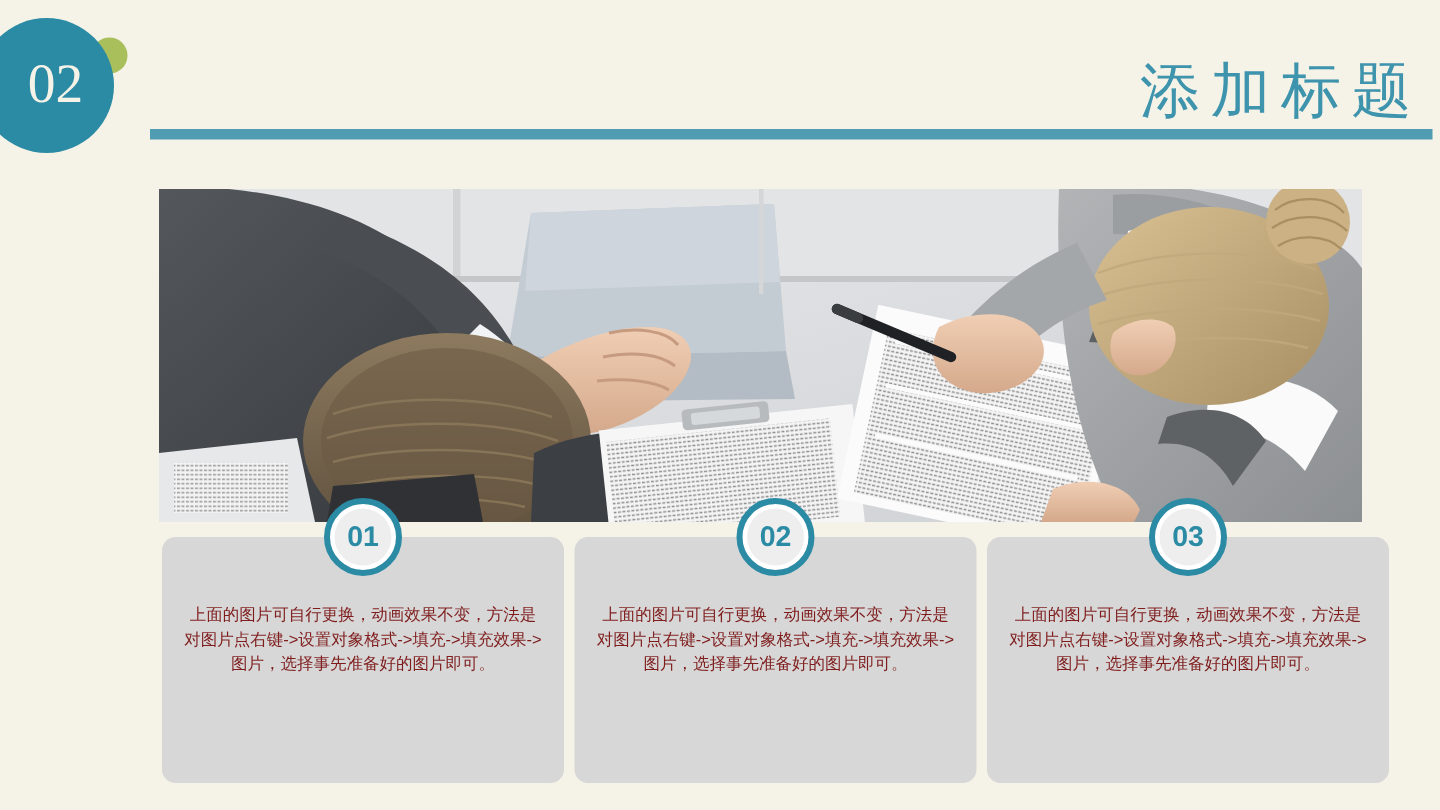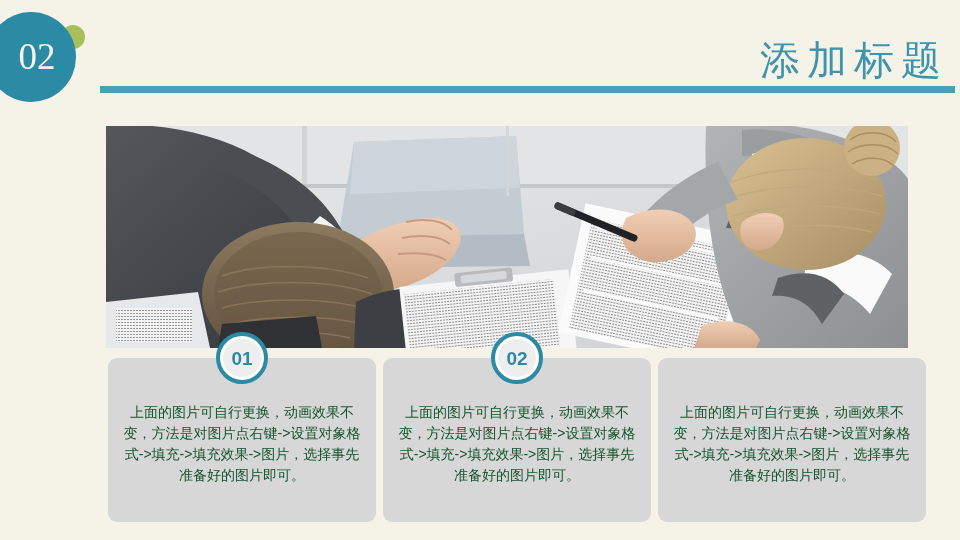--- a/index.html
+++ b/index.html
@@ -98,23 +98,23 @@
   }
   .card {
     position: relative;
     flex: 1 1 0;
     background: #d7d7d7;
     border-radius: 9px;
     box-sizing: border-box;
     padding: 44px 14px 10px 14px;
   }
   .card-text {
-    font-size: 14px;
+    font-size: 11px;
     line-height: 1.5;
-    color: #14532d;
+    color: #7f1d1d;
     text-align: center;
     white-space: pre-line;
     word-break: break-all;
   }
   .card-badge {
     position: absolute;
     left: 50%;
     top: -26px;
     transform: translateX(-50%);
     width: 52px;
@@ -282,17 +282,20 @@
     </div>
 
     <div class="card">
       <div class="card-badge">
         <span class="cn">02</span>
       </div>
       <div class="card-text">上面的图片可自行更换，动画效果不变，方法是对图片点右键-&gt;设置对象格式-&gt;填充-&gt;填充效果-&gt;图片，选择事先准备好的图片即可。</div>
     </div>
 
     <div class="card">
+      <div class="card-badge">
+        <span class="cn">03</span>
+      </div>
       <div class="card-text">上面的图片可自行更换，动画效果不变，方法是对图片点右键-&gt;设置对象格式-&gt;填充-&gt;填充效果-&gt;图片，选择事先准备好的图片即可。</div>
     </div>
 
   </div>
 </div>
 
 </body></html>

